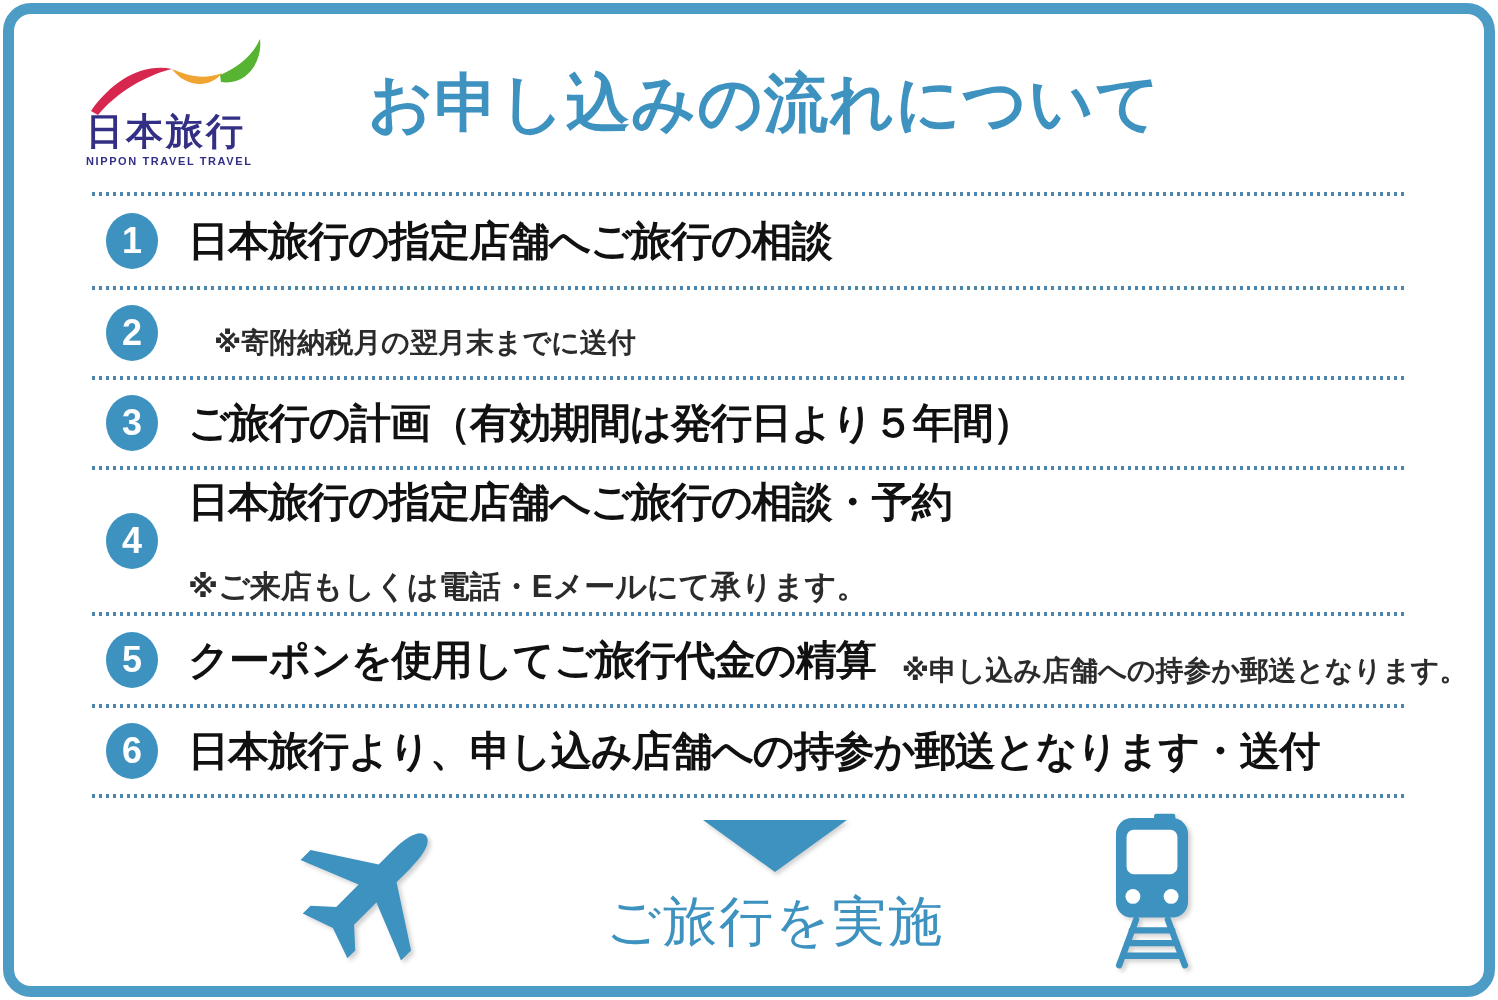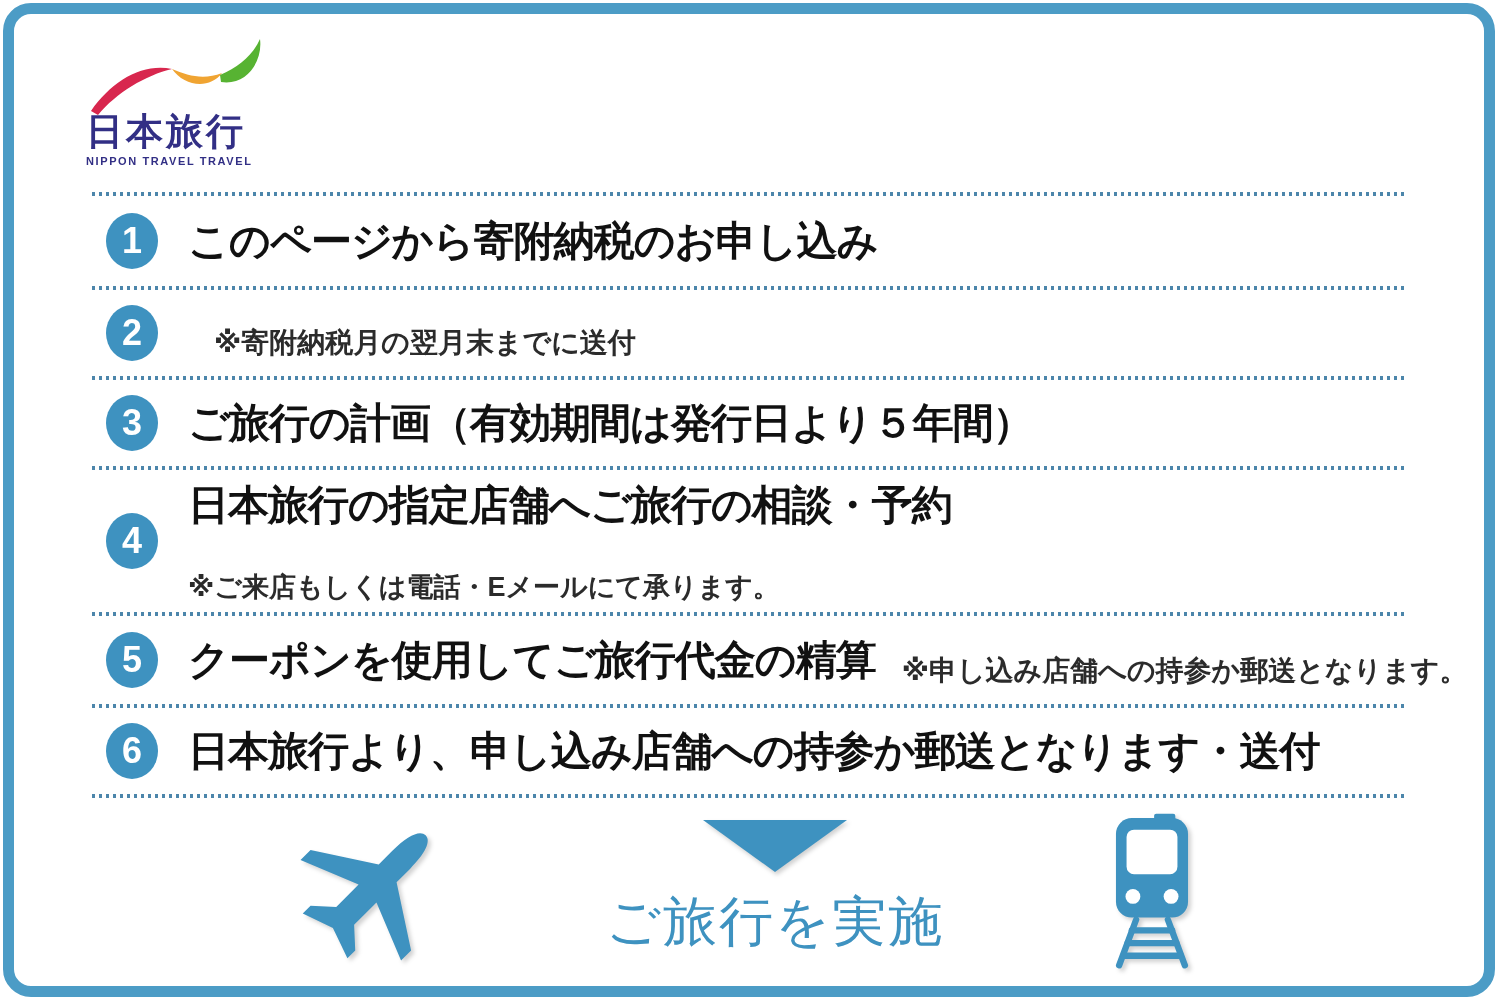--- a/index.html
+++ b/index.html
@@ -26,21 +26,21 @@
   .sep{flex:none;height:4px;margin:0 78px;
     background:repeating-linear-gradient(to right,var(--dotted-line) 0 3px,transparent 3px 7px);}
   
   .step{flex:none;display:flex;align-items:center;padding-left:92px;}
   .h90{height:90px}.h86{height:86px}.h142{height:142px}.h88{height:88px}
   .badge{flex:none;width:52px;height:56px;border-radius:50%;background:var(--accent-blue);
     color:#fff;font-size:36px;font-weight:bold;display:flex;align-items:center;justify-content:center;margin-right:30px;}
   .step-label{font-size:41px;font-weight:bold;color:var(--text-black);letter-spacing:-1px;white-space:nowrap;}
   .step-note{font-size:28px;font-weight:600;color:var(--note-gray);margin-left:26px;white-space:nowrap;align-self:flex-end;padding-bottom:14px;}
   .step-col{display:flex;flex-direction:column;justify-content:center;gap:31px;}
-  .step-col .step-note2{font-size:27px;font-weight:600;color:var(--note-gray);margin-top:5px;white-space:nowrap;}
+  .step-col .step-note2{font-size:31px;font-weight:600;color:var(--note-gray);margin-top:5px;white-space:nowrap;}
   .step-warning{font-size:33px;font-weight:bold;color:var(--warning-red);margin-top:4px;letter-spacing:-0.5px;white-space:nowrap;}
   
   .footer{flex:1;display:flex;align-items:center;justify-content:center;gap:155px;padding-bottom:6px;}
   .icon-svg{filter:drop-shadow(3px 3px 2px rgba(0,0,0,0.18));}
   .mid-group{display:flex;flex-direction:column;align-items:center;}
   .tri-down{width:0;height:0;border-left:72px solid transparent;border-right:72px solid transparent;
     border-top:52px solid var(--accent-blue);filter:drop-shadow(2px 3px 2px rgba(0,0,0,0.18));}
   .trip-caption{font-size:54px;font-weight:normal;color:var(--accent-blue);margin-top:14px;letter-spacing:2px;white-space:nowrap;}
 </style>
 </head>
@@ -51,27 +51,28 @@
   <div class="header">
     <div class="logo">
       <svg class="logo-arcs" width="180" height="78" viewBox="0 0 180 78">
         <path d="M3,72 C24,42 54,24 84,30 C58,36 28,54 10,76 Z" fill="#d8274e"></path>
         <path d="M84,30 C100,37 116,41 134,34 C121,51 96,47 84,30 Z" fill="#f0a432"></path>
         <path d="M132,36 C152,28 166,14 172,0 C175,22 159,47 133,43 Z" fill="#57b332"></path>
       </svg>
       <div class="logo-title">日本旅行</div>
       <div class="logo-sub">NIPPON TRAVEL TRAVEL</div>
     </div>
+    <div class="page-title">お申し込みの流れについて</div>
   </div>
 
   <div class="sep"></div>
 
   <div class="step h90">
     <div class="badge">1</div>
-    <div class="step-label">このページから寄附納税のお申し込み</div>
+    <div class="step-label">日本旅行の指定店舗へご旅行の相談</div>
   </div>
 
   <div class="sep"></div>
 
   <div class="step h86">
     <div class="badge">2</div>
     <div class="step-note">※寄附納税月の翌月末までに送付</div>
   </div>
 
   <div class="sep"></div>

